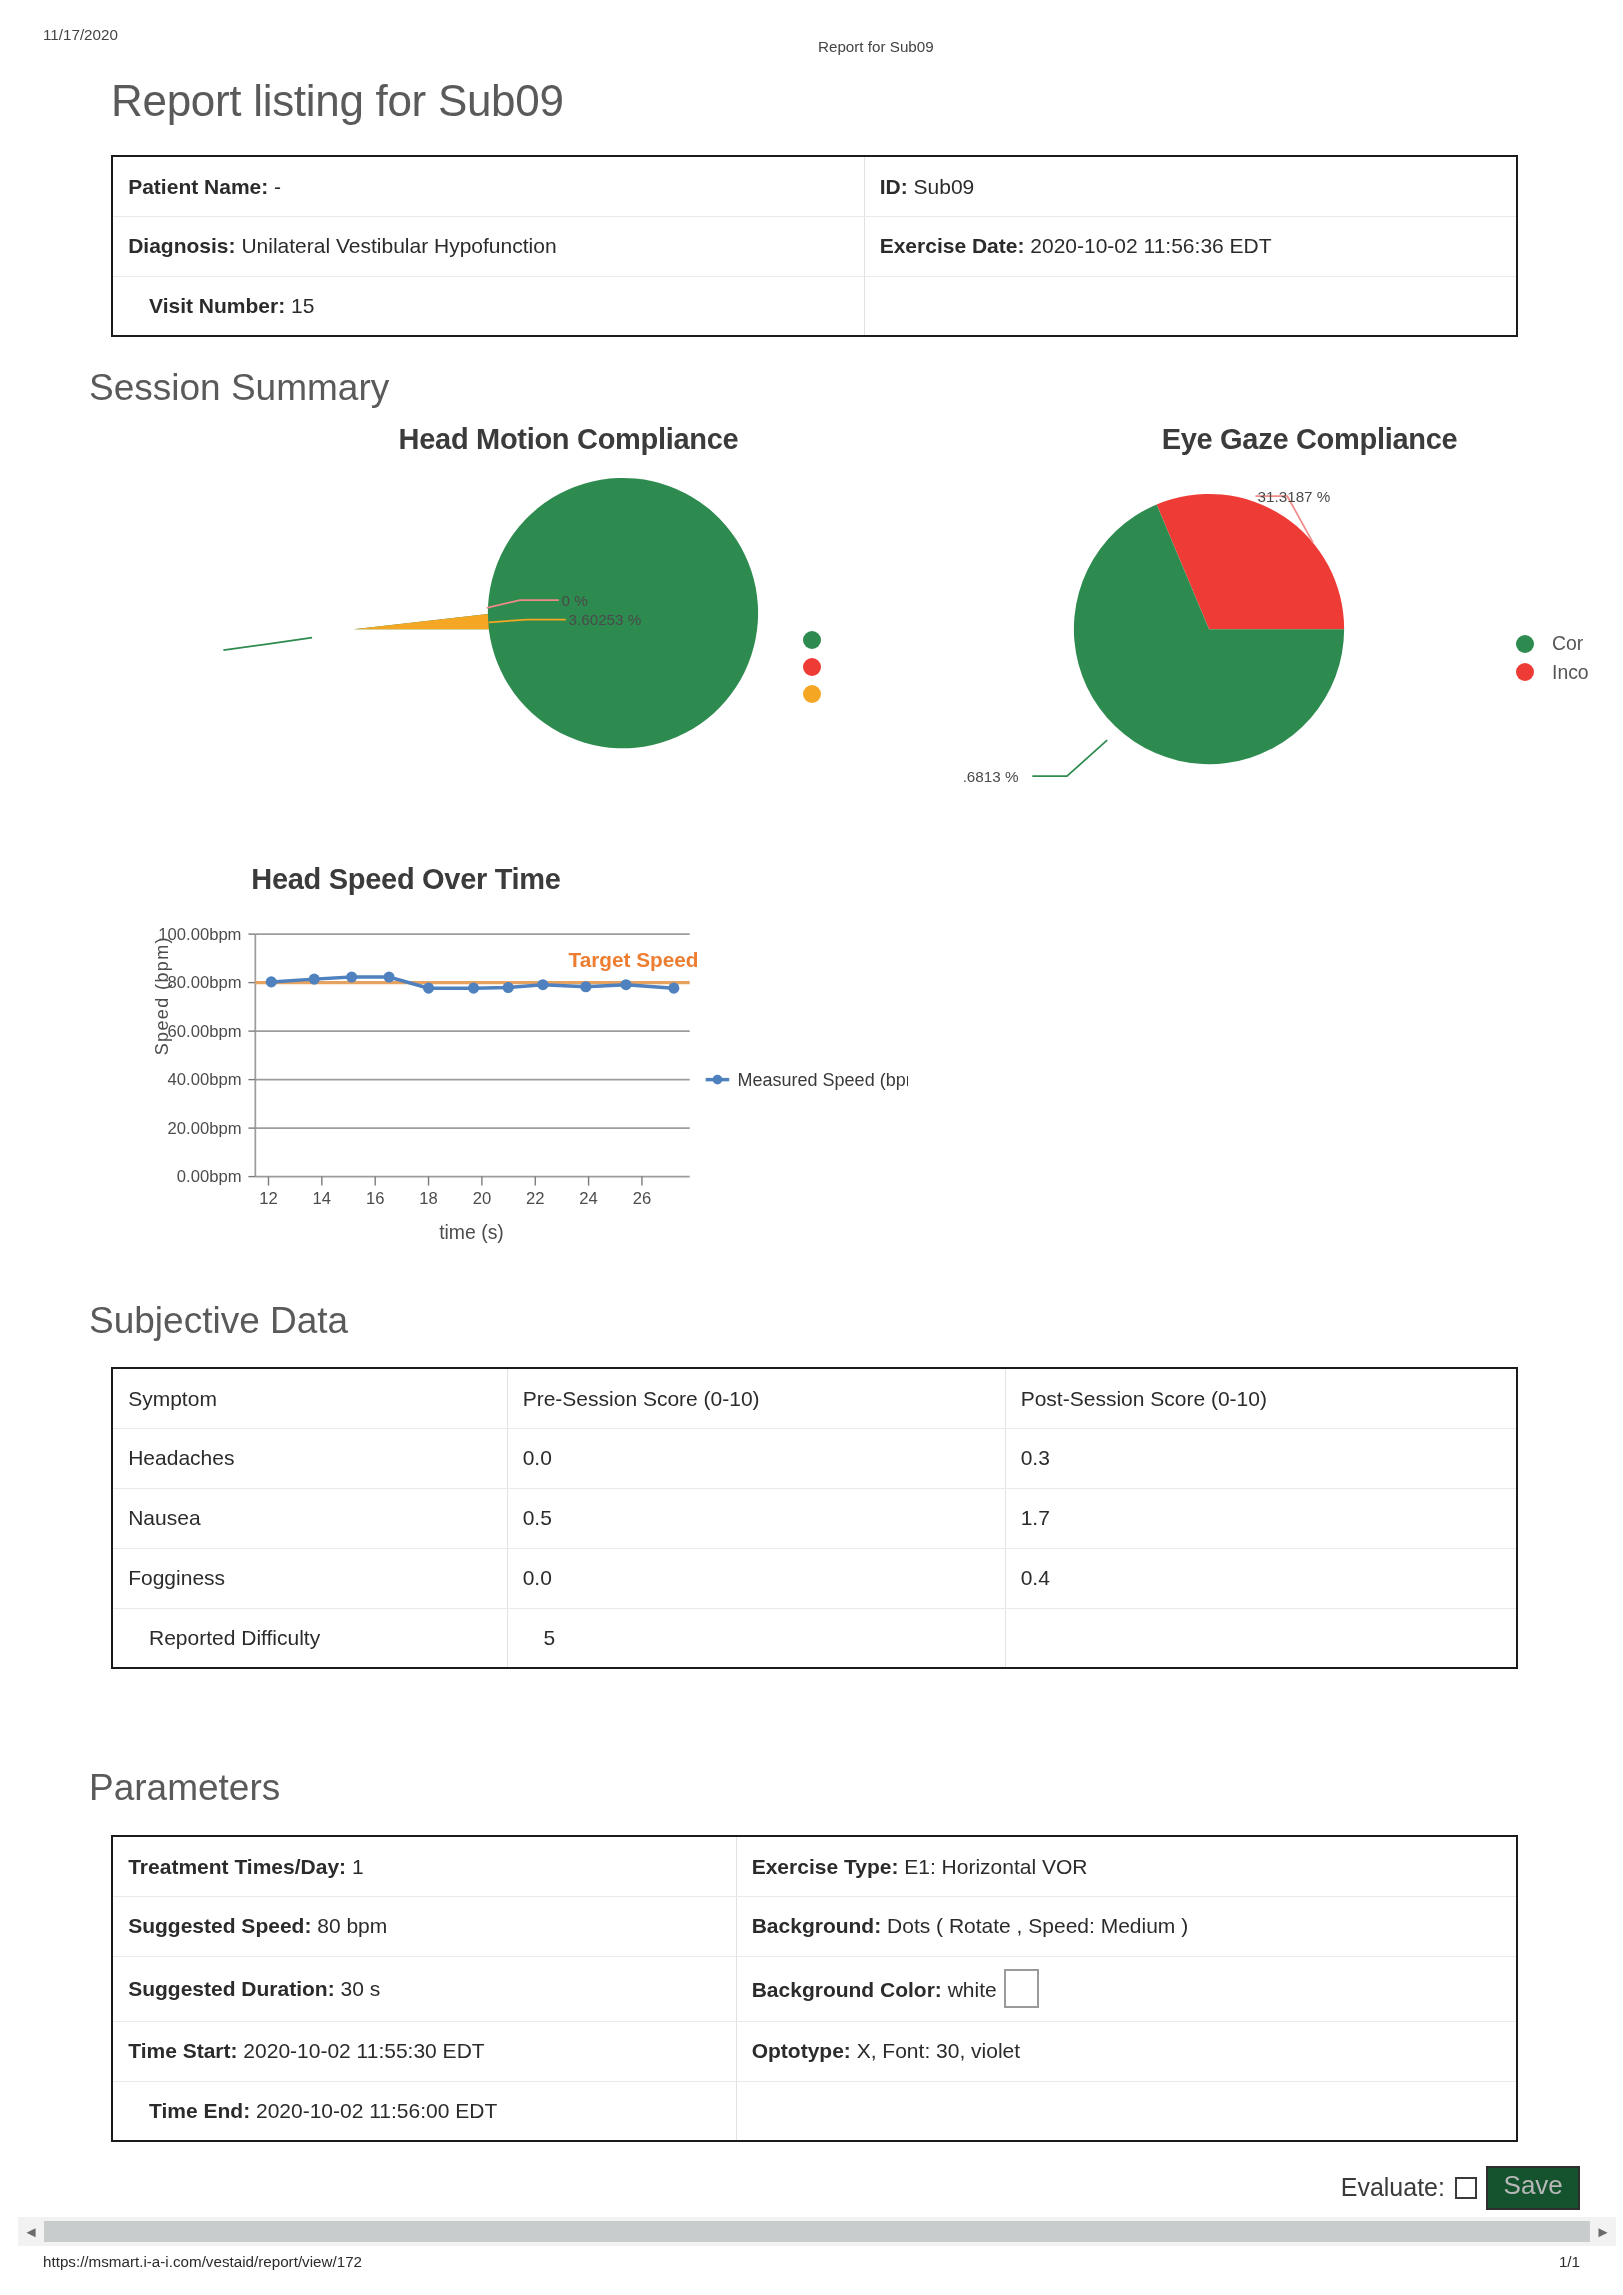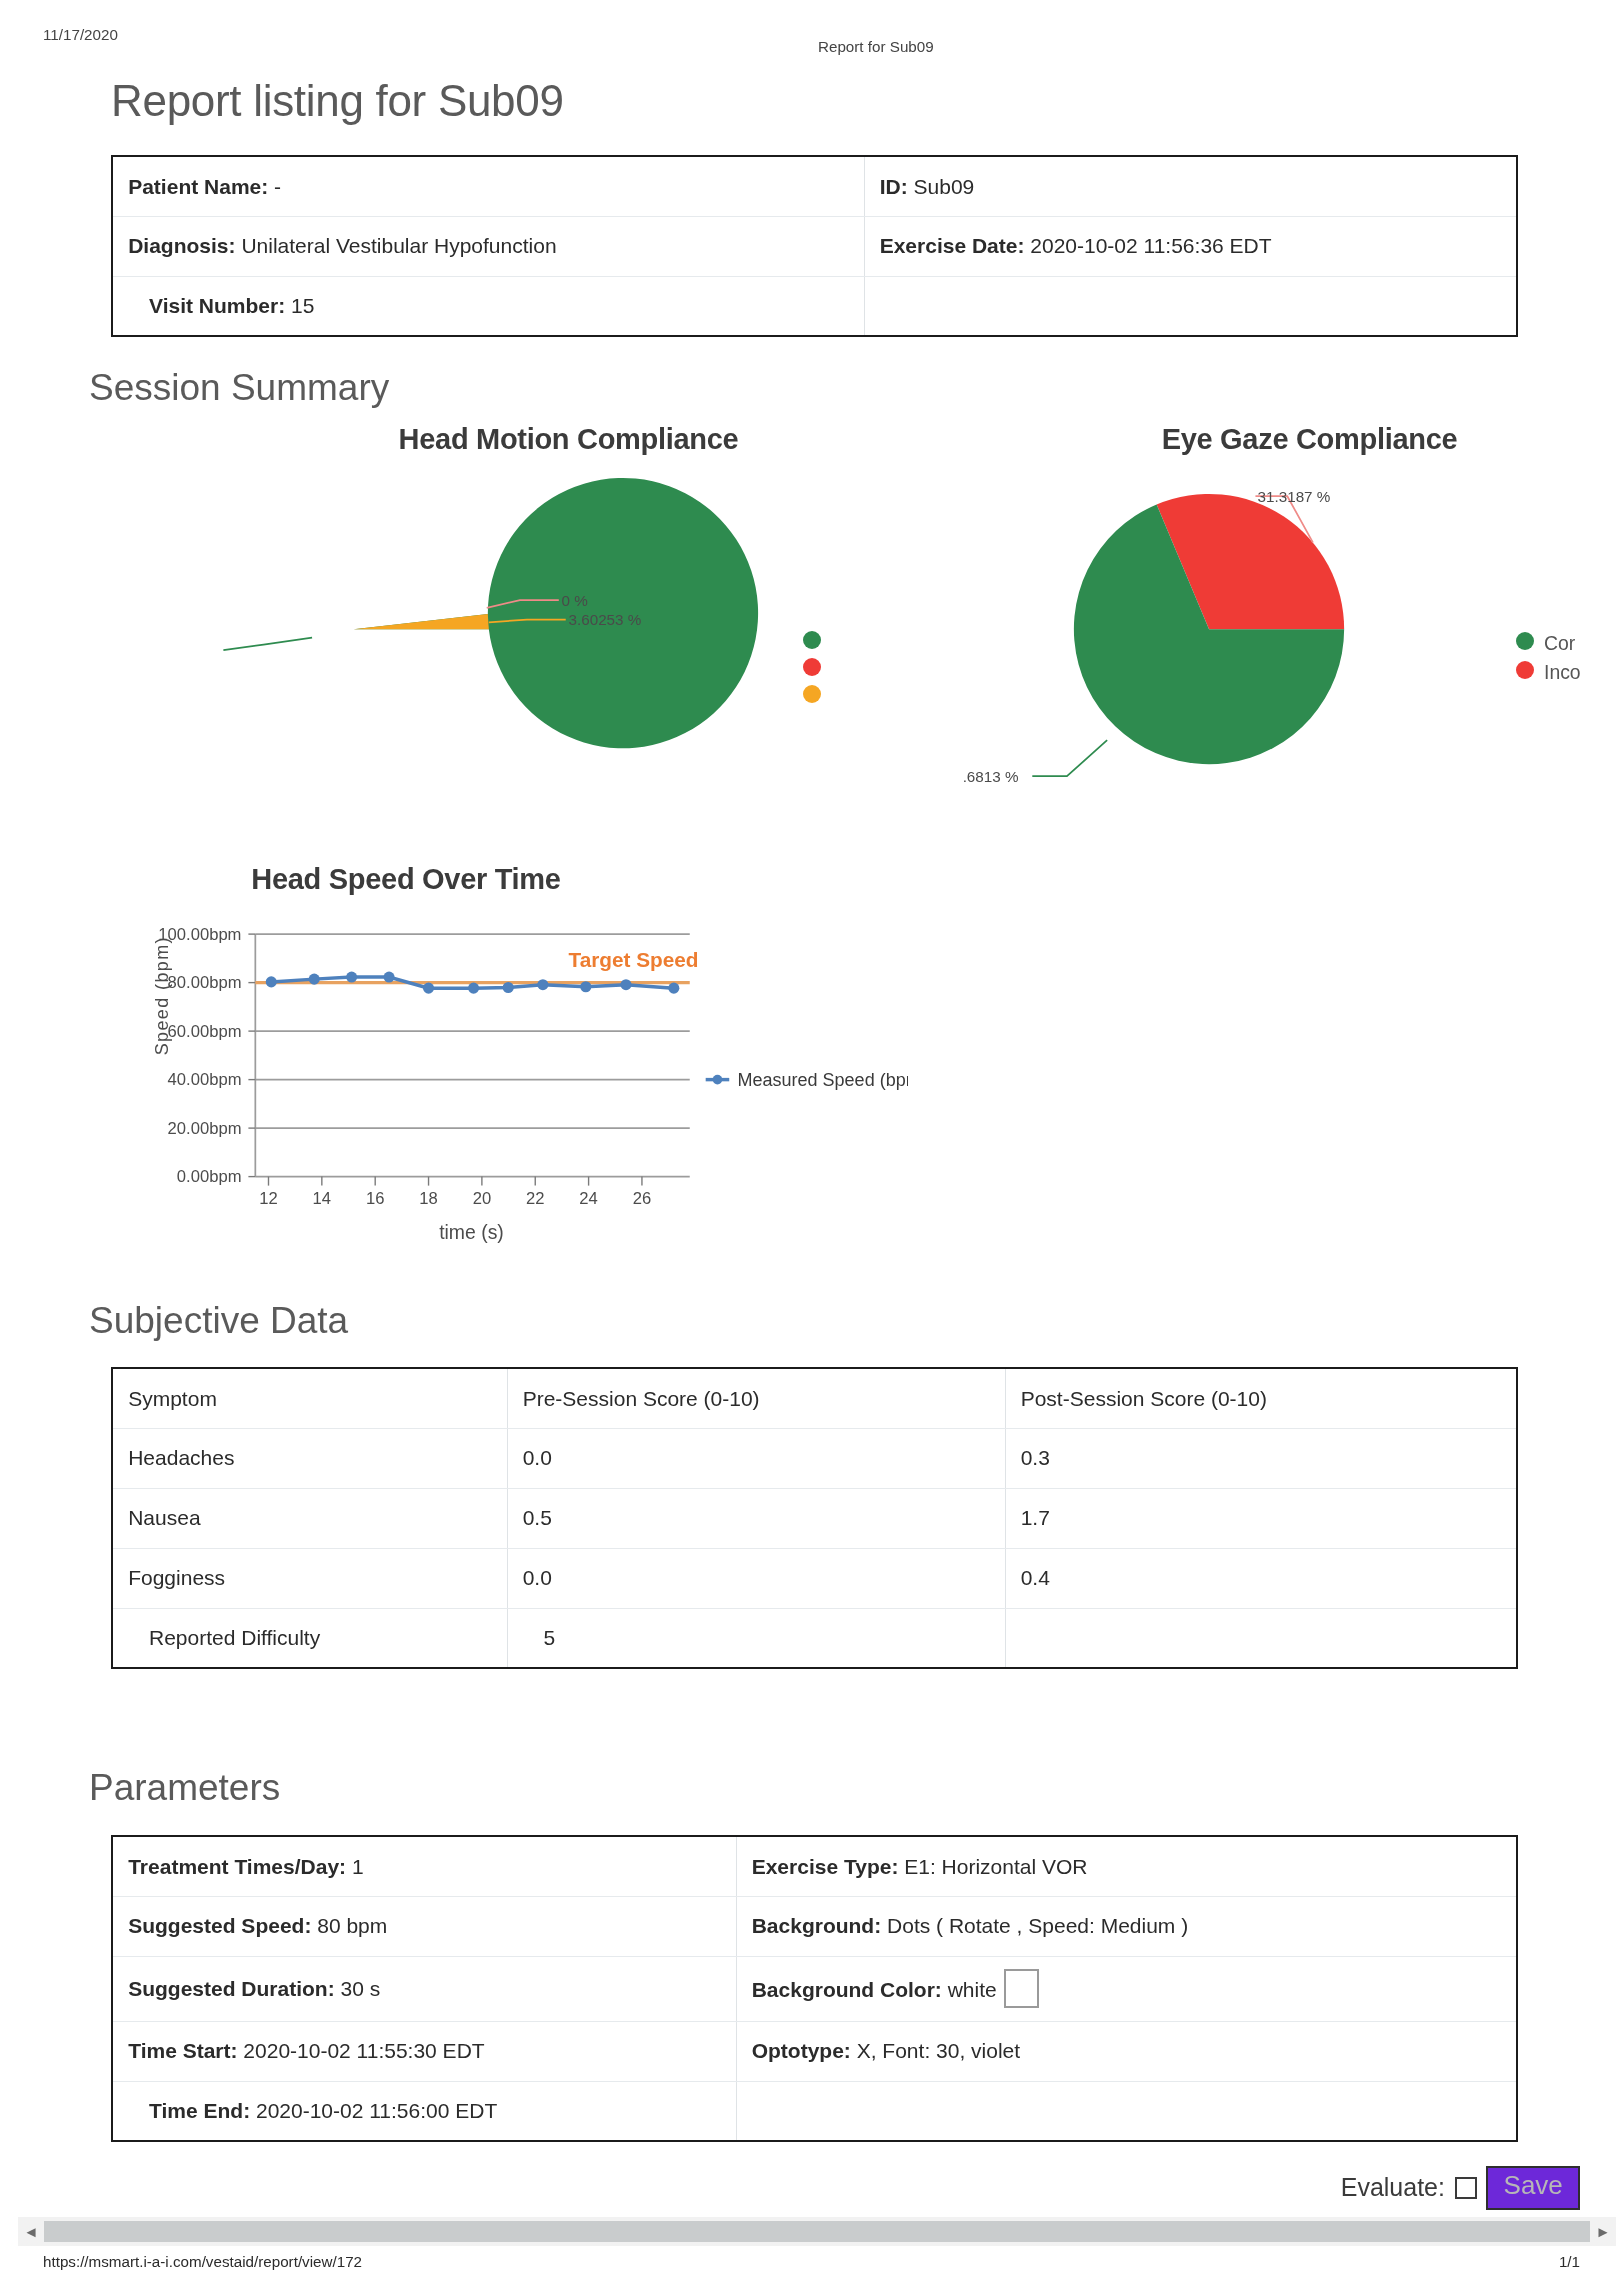--- a/index.html
+++ b/index.html
@@ -106,42 +106,42 @@
   }
 
   #chart-head-motion { top: 423px; left: 222px; width: 693px; height: 444px; }
   #chart-eye-gaze   { top: 423px; left: 963px; width: 693px; height: 444px; }
   #chart-head-speed { top: 863px; left: 132px; width: 776px; height: 430px; }
 
   .pie-svg { display:block; margin: 0 auto; }
 
   .legend-dots { position:absolute; }
   .legend-dot { width: 18px; height: 18px; border-radius: 50%; display:block; margin-bottom: 9px; }
-  .legend-row { display:flex; gap:10px; margin-bottom: 5.5px; }
+  .legend-row { display:flex; align-items:center; gap:18px; margin-bottom: 5.5px; }
   .legend-row .legend-dot { margin-bottom:0; }
   .legend-row .legend-label {
     font-size: 19.4px; color:#555; white-space:nowrap;
   }
 
   
   .evaluate-bar {
     position:absolute; right: 43px; top: 2166px;
     display:flex; align-items:center; gap: 9.7px;
   }
   .evaluate-label { font-size: 25px; color: #3a3a3a; }
   .evaluate-check {
     width: 22px; height: 22px;
     border: 2.1px solid #3a3a3a;
     background:#fff;
     display:inline-block;
   }
   .save-btn {
     font-size: 26px;
     color: #b7b7b7;
-    background: #6d28d9;
+    background: #14532d;
     border: 2.1px solid #2e2e2e;
     padding: 2.8px 15.2px 7px 15.2px;
     line-height: 1.15;
     font-family: "Liberation Sans", sans-serif;
   }
 
   .hscrollbar {
     position:absolute; left: 18px; right: 7px; top: 2217px;
     height: 29px;
     background: #f2f2f2;

